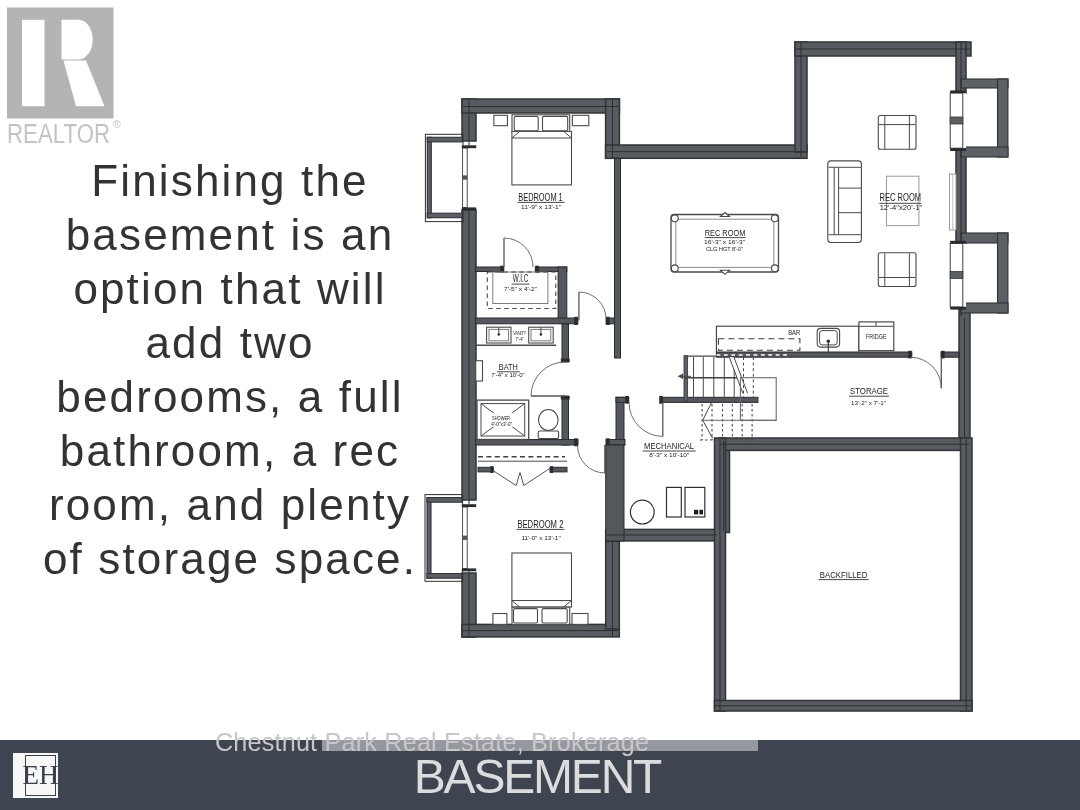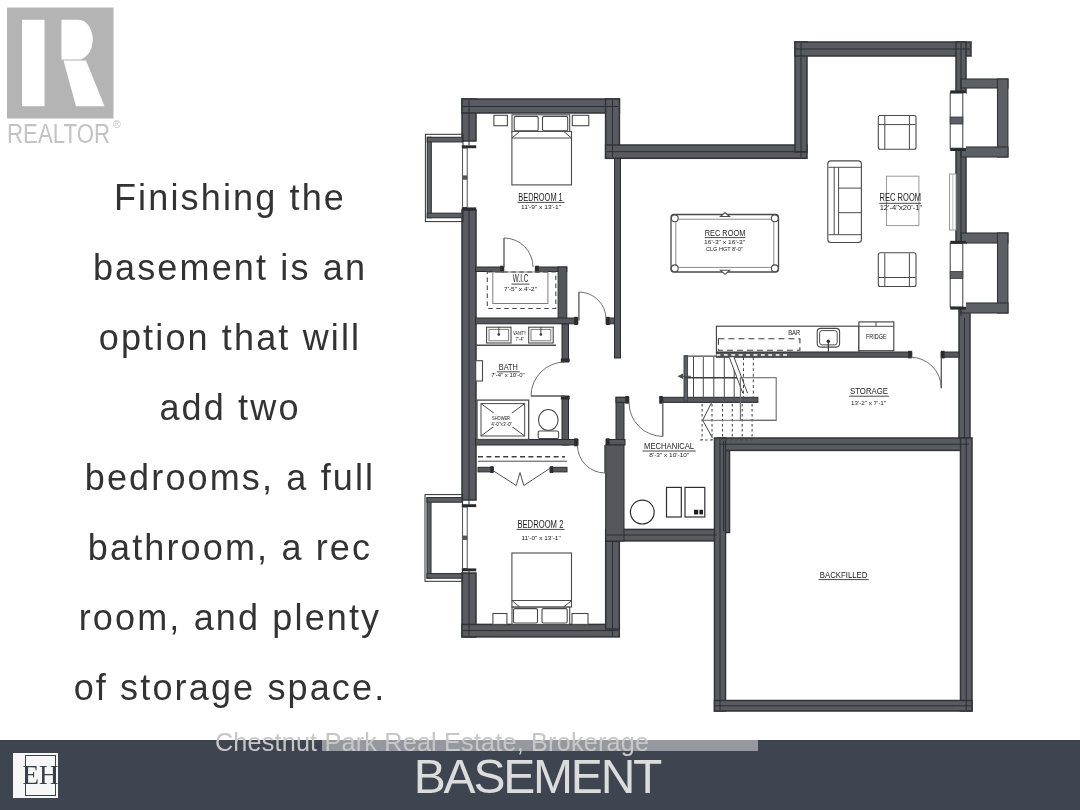--- a/index.html
+++ b/index.html
@@ -1,19 +1,19 @@
 <!DOCTYPE html>
 <html><head>
 <meta charset="utf-8">
 <style>
   html,body{margin:0;padding:0;}
   body{width:1080px;height:810px;background:#ffffff;position:relative;overflow:hidden;
        font-family:"Liberation Sans", sans-serif;}
-  #para{position:absolute;left:20px;top:163px;width:420px;text-align:center;
-        font-size:36px;line-height:70px;color:#333333;letter-spacing:2.15px;}
+  #para{position:absolute;left:20px;top:154px;width:420px;text-align:center;
+        font-size:44px;line-height:54px;color:#333333;letter-spacing:2.15px;}
   #footerbar{position:absolute;left:0;top:740px;width:1080px;height:70px;background:#3e4450;}
   #brokstrip{position:absolute;left:322px;top:729px;width:436px;height:22px;
              background:rgba(255,255,255,0.45);}
   #brok{position:absolute;left:0;top:728px;width:864px;text-align:center;
         font-size:25.2px;line-height:29px;color:#c7c7c8;letter-spacing:0.2px;}
   #bstext{position:absolute;left:0;top:752.6px;width:1080px;text-align:center;
         font-size:48px;line-height:48px;color:#dcdcdd;letter-spacing:-2.2px;margin-left:-3px;}
   #ehbox{position:absolute;left:13px;top:753px;width:45px;height:45px;background:#f7f7f7;}
   #ehin{position:absolute;left:2px;top:2px;right:2px;bottom:2px;border:1.6px solid #3a4049;
         display:flex;align-items:center;justify-content:center;

